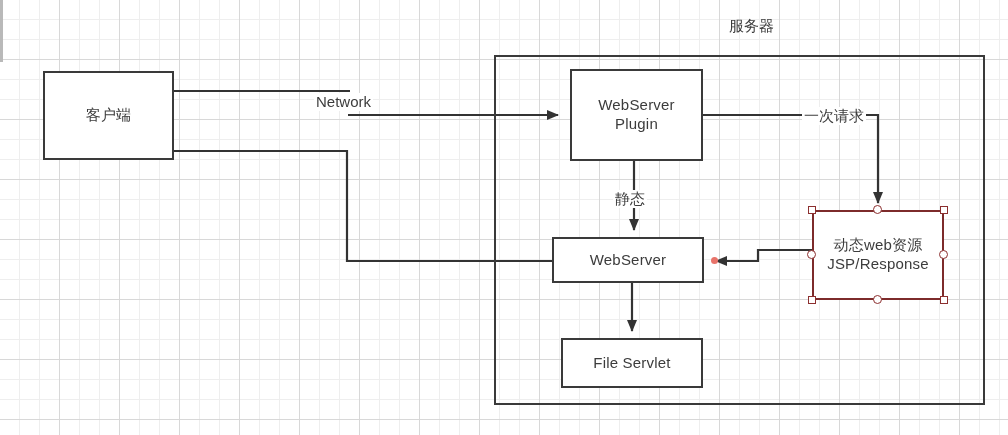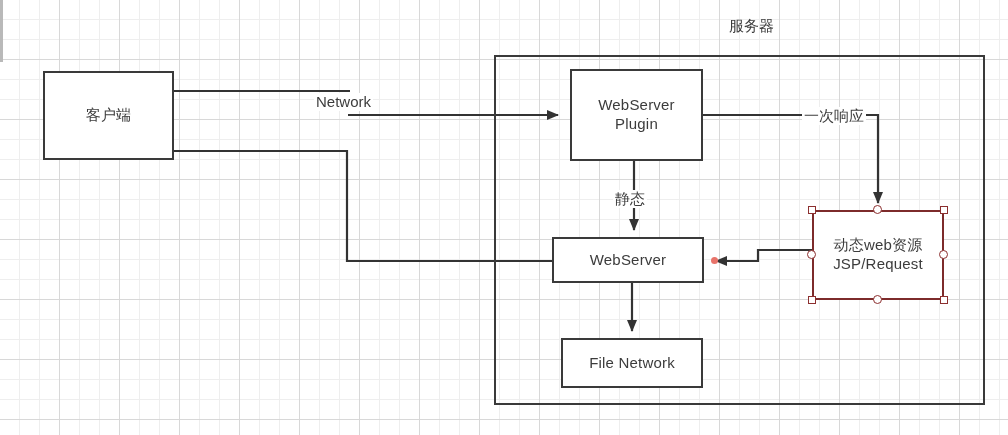--- a/index.html
+++ b/index.html
@@ -146,39 +146,39 @@
       <div>WebServer</div>
       <div>Plugin</div>
     </div>
   </div>
 
   <div class="node" style="left:552px; top:237px; width:152px; height:46px;">
     <span>WebServer</span>
   </div>
 
   <div class="node" style="left:561px; top:338px; width:142px; height:50px;">
-    <span>File Network</span>
+    <span>File Servlet</span>
   </div>
 
   <div class="node selected" style="left:812px; top:210px; width:132px; height:90px;">
     <div>
       <div>动态web资源</div>
-      <div>JSP/Request</div>
+      <div>JSP/Response</div>
     </div>
   </div>
 
   <div class="handle sq" style="left:808px;  top:206px;"></div>
   <div class="handle circ" style="left:873px;  top:205px;"></div>
   <div class="handle sq" style="left:940px;  top:206px;"></div>
   <div class="handle circ" style="left:807px;  top:250px;"></div>
   <div class="handle circ" style="left:939px;  top:250px;"></div>
   <div class="handle sq" style="left:808px;  top:296px;"></div>
   <div class="handle circ" style="left:873px;  top:295px;"></div>
   <div class="handle sq" style="left:940px;  top:296px;"></div>
 
   <div class="endpoint-dot" style="left:711px; top:257px;"></div>
 
   <div class="label plain" style="left:727px; top:17px;">服务器</div>
   <div class="label" style="left:314px; top:93px;">Network</div>
   <div class="label" style="left:613px; top:190px;">静态</div>
-  <div class="label" style="left:802px; top:107px;">一次响应</div>
+  <div class="label" style="left:802px; top:107px;">一次请求</div>
 
 </div>
 
 </body></html>

